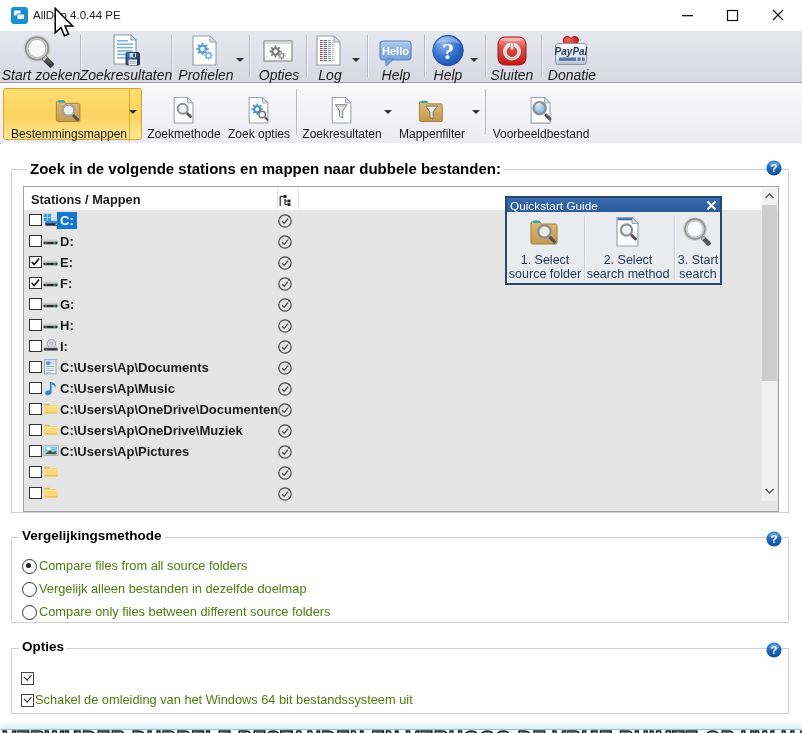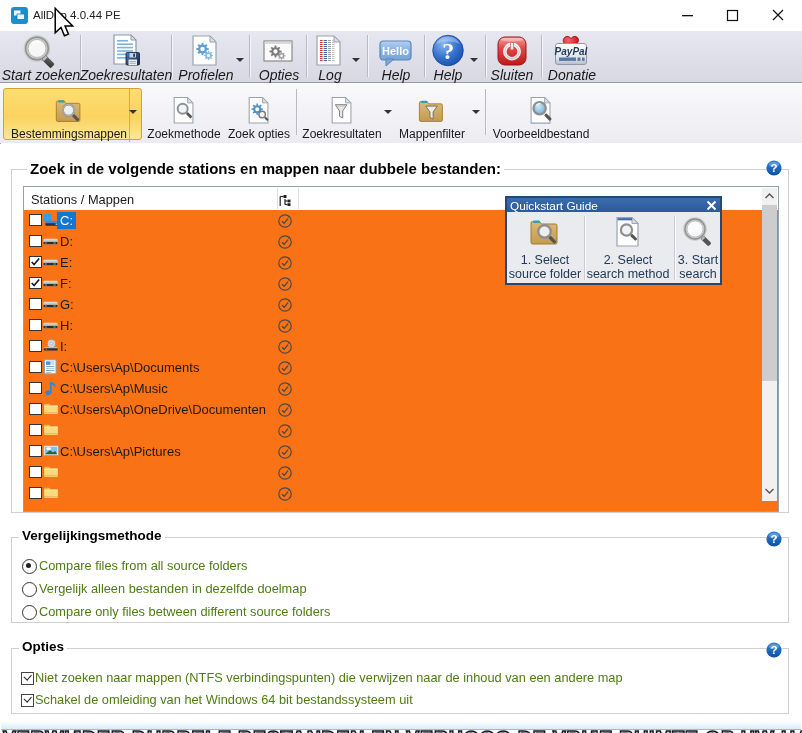--- a/index.html
+++ b/index.html
@@ -22,21 +22,21 @@
 .t2lbl{position:absolute;top:44px;transform:translateX(-50%);font-size:12px;color:#1a1a1a;white-space:nowrap;}
 .t2icon{position:absolute;transform:translateX(-50%);}
 #selbtn{position:absolute;left:3px;top:5px;width:137px;height:50px;background:linear-gradient(#fedd72 0%,#fbd35f 55%,#fce28a 90%,#fde79a 100%);border:1px solid #d9a02b;border-radius:3px;}
 #selbtn .div{position:absolute;right:11px;top:0;width:1px;height:53px;background:#e2ac31;}
 
 #content{position:absolute;left:1px;top:143px;width:801px;height:590px;background:#fff;}
 .grpbox{position:absolute;border:1px solid #d0d0d0;}
 .grplegend{position:absolute;background:#fff;font-weight:bold;font-size:13.5px;color:#000;padding:0 3px;white-space:nowrap;}
 .helpq{position:absolute;width:16px;height:16px;}
 
-#listbox{position:absolute;left:22px;top:43px;width:754px;height:324px;border:1px solid #9aa0a6;background:#f97316;}
+#listbox{position:absolute;left:22px;top:43px;width:754px;height:324px;border:1px solid #9aa0a6;background:#e5e5e5;font-weight:bold;}
 .lrow{position:absolute;left:0;width:100%;height:21px;}
 .lrow .cb{position:absolute;left:5px;top:3.5px;width:10.5px;height:10.5px;border:1.5px solid #333;background:#fff;}
 .lrow .txt{position:absolute;left:36px;top:2.5px;font-size:13px;color:#1a1a1a;white-space:nowrap;}
 .lrow .chk{position:absolute;left:253px;top:3px;}
 .licon{position:absolute;left:19px;top:2px;}
 #lhdr{position:absolute;left:0;top:0;width:100%;height:23px;background:#fff;}
 #lhdr .htxt{position:absolute;left:7px;top:4.5px;font-size:12.8px;color:#1a1a1a;}
 #colline1{position:absolute;left:253px;top:1px;width:1px;height:21px;background:#e0e0e0;}
 #colline2{position:absolute;left:274px;top:1px;width:1px;height:21px;background:#e0e0e0;}
 
@@ -611,20 +611,21 @@
               </svg></div>
 </div>
 <div class="lrow" style="top:233px">
   <div class="cb"></div>
   <div class="licon"><svg width="16" height="15" viewBox="0 0 17 16">
                 <path d="M1.2 4 a1.2 1.2 0 0 1 1.2 -1.2 h4.2 l1.6 1.6 h6.4 a1.2 1.2 0 0 1 1.2 1.2 v0.8 h-14.6 Z" fill="#e8b64c"></path>
                 <rect x="1.2" y="5" width="14.6" height="8.8" rx="1" fill="#fbd97d"></rect>
                 <rect x="1.2" y="5" width="14.6" height="1.2" fill="#fce9a8"></rect>
                 <path d="M1.2 12.6 h14.6" stroke="#e0b253" stroke-width="1"></path>
               </svg></div>
+  <div class="txt">C:\Users\Ap\OneDrive\Muziek</div>
   <div class="chk"><svg width="16" height="16" viewBox="0 0 16 16">
                 <circle cx="8" cy="8" r="6.2" fill="none" stroke="#4a4a4a" stroke-width="1.2"></circle>
                 <path d="M5 8.2 L7.2 10.3 L11 5.6" fill="none" stroke="#4a4a4a" stroke-width="1.3"></path>
                 <path d="M11.2 4.4 l1.4 -1.4" stroke="#4a4a4a" stroke-width="1.2"></path>
               </svg></div>
 </div>
 <div class="lrow" style="top:254px">
   <div class="cb"></div>
   <div class="licon"><svg width="16" height="15" viewBox="0 0 17 16">
                 <rect x="0.8" y="2.8" width="15.4" height="10.5" fill="#f2f2f2" stroke="#9a9a9a" stroke-width="0.8"></rect>
@@ -734,21 +735,20 @@
   <div class="optlbl" style="left:38px;top:461px">Compare only files between different source folders</div>
 
   <div class="grpbox" style="left:10px;top:505px;width:776px;height:64px;"></div>
   <div class="grplegend" style="left:18px;top:496px;">Opties</div>
   <svg class="helpq" style="left:765px;top:499px" viewBox="0 0 16 16">
         <circle cx="8" cy="8" r="7.6" fill="url(#gq)"></circle>
         <ellipse cx="8" cy="4.6" rx="5" ry="2.6" fill="#fff" opacity="0.25"></ellipse>
         <text x="8" y="12" font-size="11.5" font-weight="bold" fill="#fff" text-anchor="middle" font-family="Liberation Sans">?</text>
       </svg>
   <div class="chkbx chk1" style="left:20px;top:529px"></div>
-  <div class="optlbl" style="left:34px;top:527px">Niet zoeken naar mappen (NTFS verbindingspunten) die verwijzen naar de inhoud van een andere map</div>
   <div class="chkbx chk1" style="left:20px;top:551px"></div>
   <div class="optlbl" style="left:34px;top:549px">Schakel de omleiding van het Windows 64 bit bestandssysteem uit</div>
 
   <div id="marq">
         <div id="blueband"></div>
         <svg class="abs" style="left:0;top:13px" width="1200" height="24" viewBox="0 0 1200 24">
           <text x="2" y="18" font-family="Liberation Sans" font-size="19.5" font-weight="bold" letter-spacing="0.8" fill="#d2d2d2" stroke="#15151c" stroke-width="1.5">VERWIJDER DUBBELE BESTANDEN EN VERHOOG DE VRIJE RUIMTE OP UW HARDE SCHIJF EN UW NETWERK</text>
         </svg>
       </div>
 </div>

